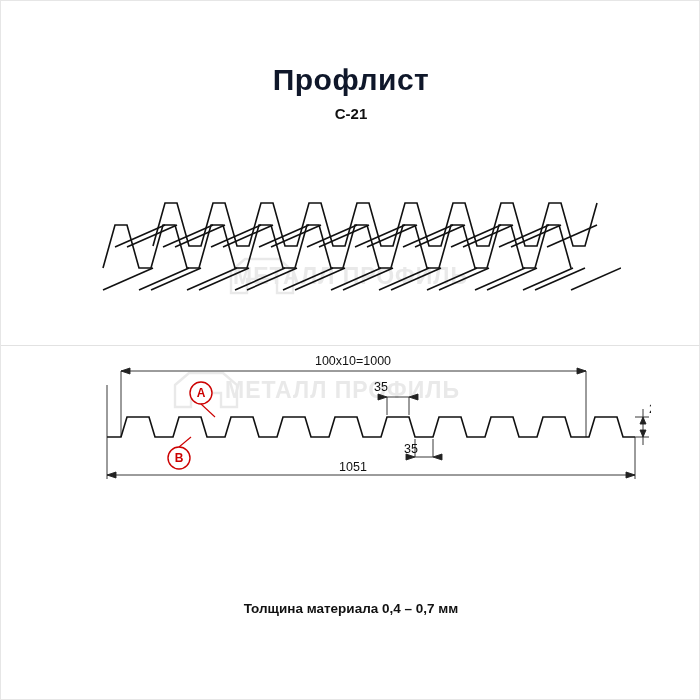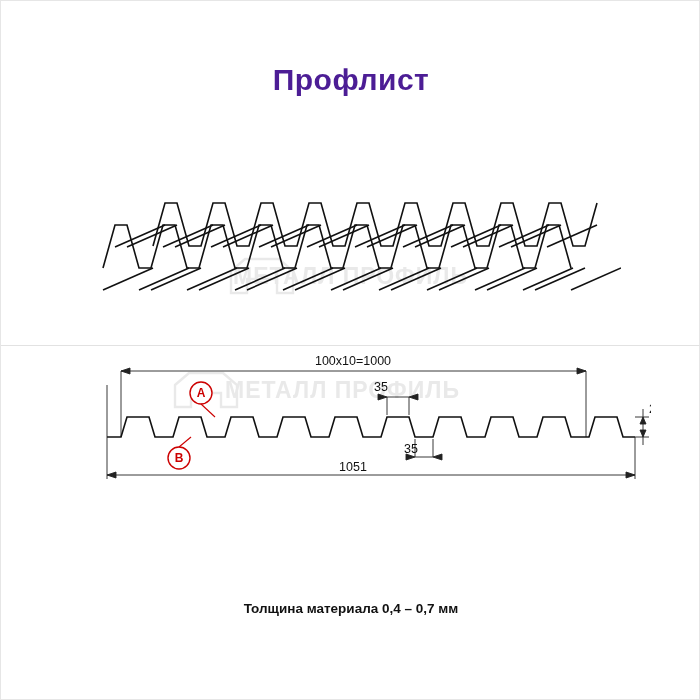--- a/index.html
+++ b/index.html
@@ -24,21 +24,21 @@
   }
   .title {
     position: absolute;
     top: 62px;
     left: 0;
     width: 700px;
     text-align: center;
     font-size: 30px;
     font-weight: bold;
     letter-spacing: 0.5px;
-    color: #4c1d95;
+    color: #0f172a;
   }
   .subtitle {
     position: absolute;
     top: 104px;
     left: 0;
     width: 700px;
     text-align: center;
     font-size: 15px;
     font-weight: bold;
     color: #111111;
@@ -122,20 +122,21 @@
       <g stroke="#e9e9e9" stroke-width="2.4" fill="none">
         <path d="M230 270 l14 -12 h34 l14 12 v22 h-16 v-14 h-30 v14 h-16 z"></path>
       </g>
       <g stroke="#e9e9e9" stroke-width="2.4" fill="none">
         <path d="M174 384 l14 -12 h34 l14 12 v22 h-16 v-14 h-30 v14 h-16 z"></path>
       </g>
     </svg>
   </div>
 
   <div class="title">Профлист</div>
+  <div class="subtitle">С-21</div>
 
   <div class="iso-wrap">
     <svg width="540" height="140" viewBox="0 0 540 140">
 
       <g class="ln">
 
         <path d="M22 95
                  L34 52 L46 52 L58 95
                  L70 95 L82 52 L94 52 L106 95
                  L118 95 L130 52 L142 52 L154 95

